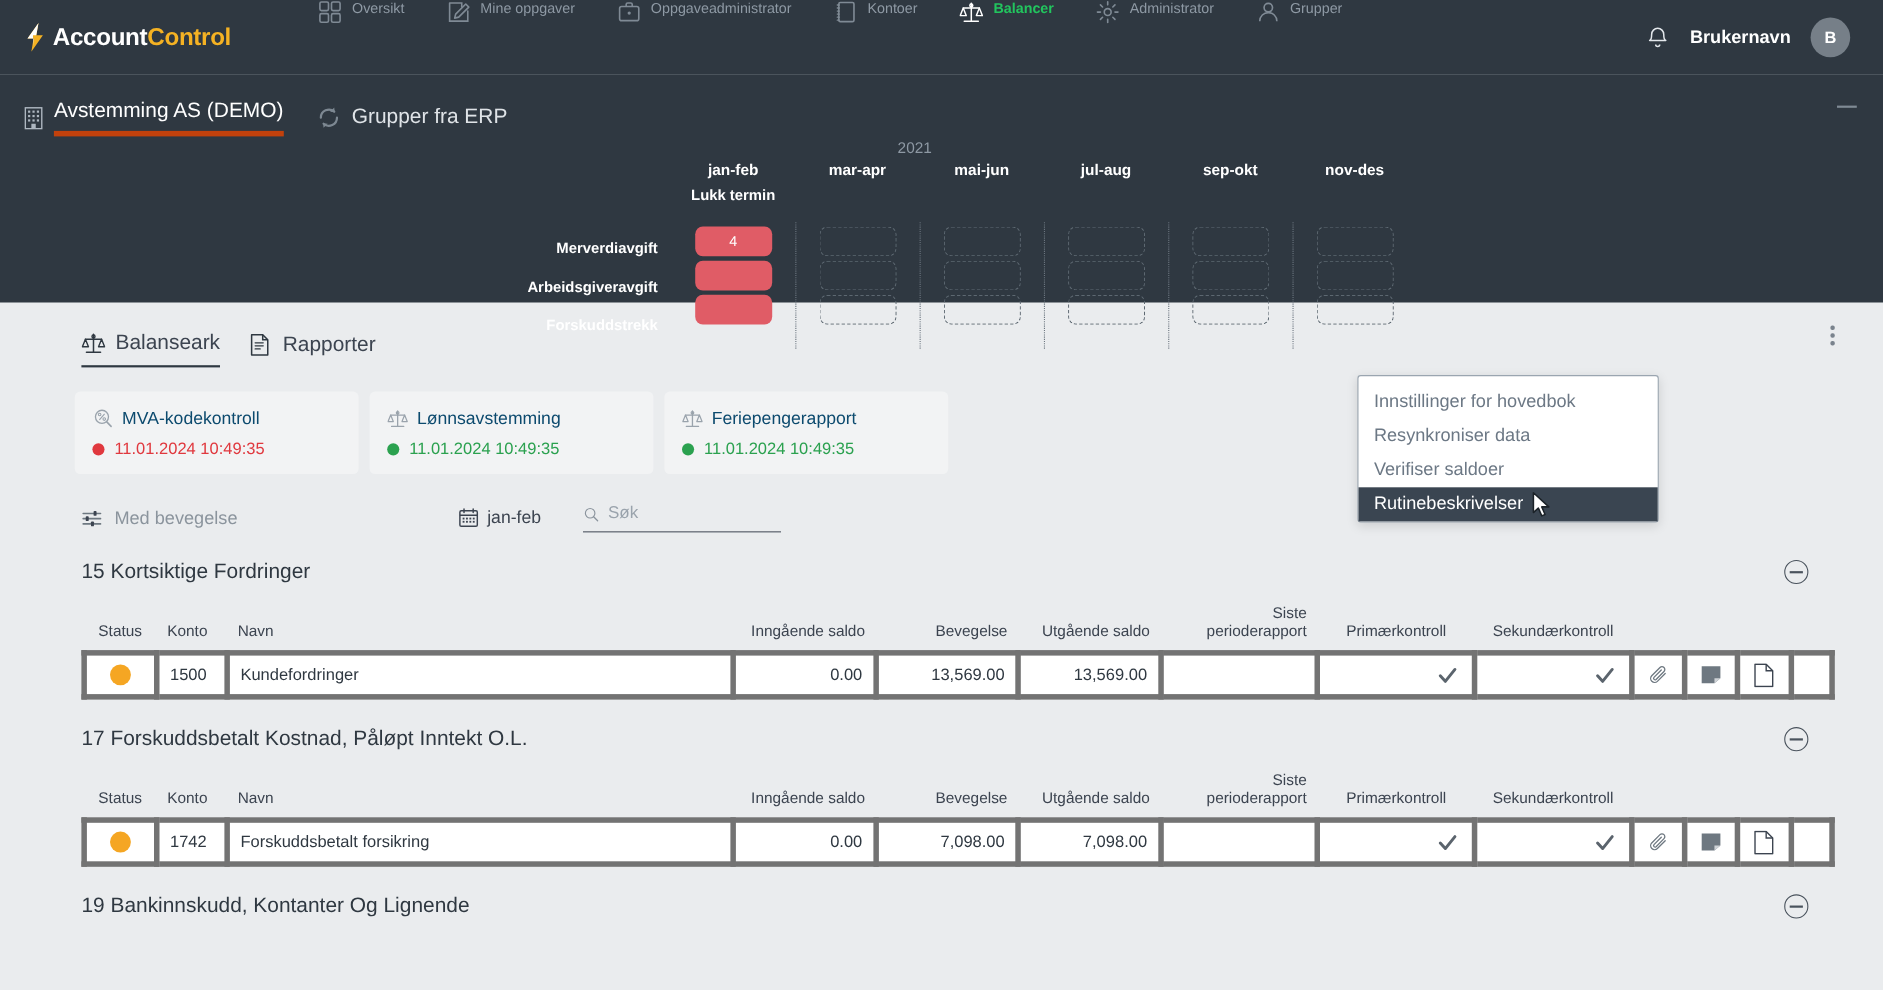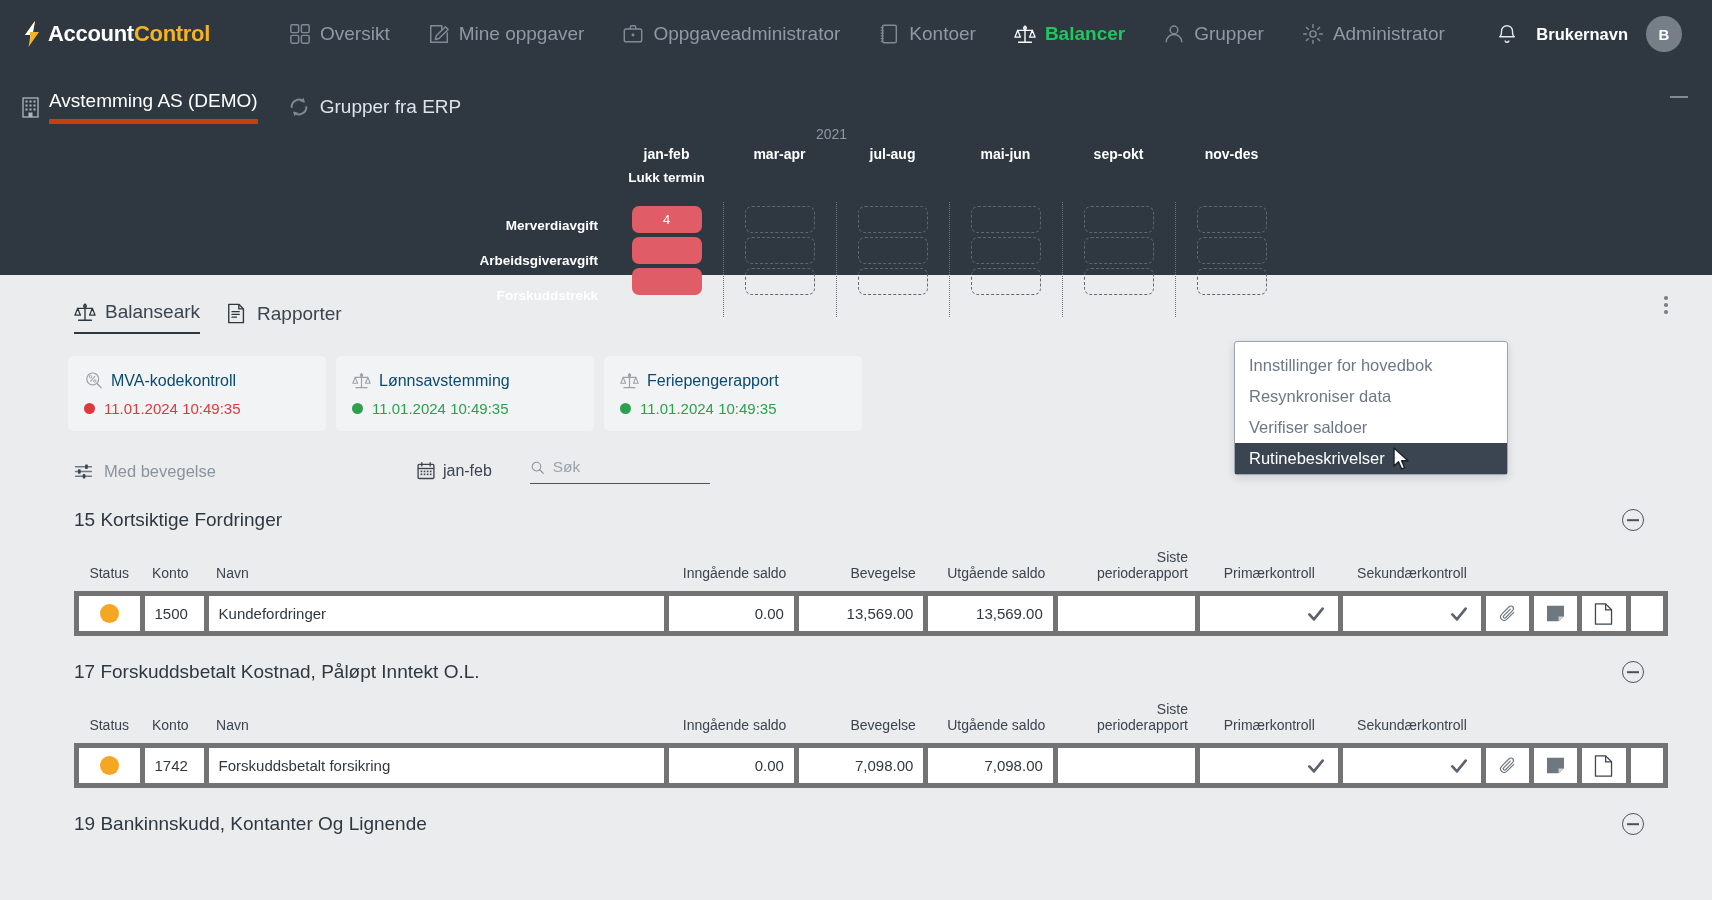--- a/index.html
+++ b/index.html
@@ -20,25 +20,25 @@
     position: relative;
   }
   .brand { display: flex; align-items: center; gap: 6px; margin-right: 60px; }
   .brand-mark { width: 20px; height: 26px; display: block; }
   .brand-text { font-size: 22px; font-weight: bold; letter-spacing: -0.3px; }
   .brand-a { color: #ffffff; }
   .brand-c { color: #f5b223; }
 
   .navitems { display: flex; align-items: center; gap: 0px; }
   .navitem {
-    display: flex; align-items: center; gap: 9px;
+    display: flex; gap: 9px;
     padding: 0 19px;
     height: 68px;
     color: #8e99a4;
-    font-size: 19px;
+    font-size: 13px;
     cursor: pointer;
     white-space: nowrap;
   }
   .navitem.active { color: #22c55e; font-weight: bold; }
   .navitem .ic { width: 22px; height: 22px; display: block; opacity: .85; }
   .navitem.active .ic { opacity: 1; }
 
   .navright {
     margin-left: auto; display: flex; align-items: center; gap: 18px;
     padding-right: 8px;
@@ -284,32 +284,32 @@
         <path d="M12 3.2 v17 M5 21 h14 M4 8 h16" stroke="#ffffff" stroke-width="1.5" stroke-linecap="round" fill="none"></path>
         <circle cx="12" cy="5.4" r="1.5" fill="none" stroke="#ffffff" stroke-width="1.4"></circle>
         <path d="M4 8 L1 15.5 h6 Z" fill="none" stroke="#ffffff" stroke-width="1.4" stroke-linejoin="round"></path>
         <path d="M20 8 L17 15.5 h6 Z" fill="none" stroke="#ffffff" stroke-width="1.4" stroke-linejoin="round"></path>
       </svg>
       <span>Balancer</span>
     </div>
 
     <div class="navitem">
       <svg class="ic" viewBox="0 0 24 24">
+        <circle cx="12" cy="12" r="3.4" fill="none" stroke="#8e99a4" stroke-width="1.6"></circle>
+        <path d="M12 1.8 v3 M12 19.2 v3 M22.2 12 h-3 M4.8 12 h-3 M19.2 4.8 l-2.1 2.1 M6.9 17.1 l-2.1 2.1 M19.2 19.2 l-2.1-2.1 M6.9 6.9 L4.8 4.8" stroke="#8e99a4" stroke-width="1.6" stroke-linecap="round"></path>
+      </svg>
+      <span>Administrator</span>
+    </div>
+
+    <div class="navitem">
+      <svg class="ic" viewBox="0 0 24 24">
         <circle cx="12" cy="7.5" r="4.2" fill="none" stroke="#8e99a4" stroke-width="1.6"></circle>
         <path d="M3.5 21 c0-5 4-8.5 8.5-8.5 s8.5 3.5 8.5 8.5" fill="none" stroke="#8e99a4" stroke-width="1.6"></path>
       </svg>
       <span>Grupper</span>
-    </div>
-
-    <div class="navitem">
-      <svg class="ic" viewBox="0 0 24 24">
-        <circle cx="12" cy="12" r="3.4" fill="none" stroke="#8e99a4" stroke-width="1.6"></circle>
-        <path d="M12 1.8 v3 M12 19.2 v3 M22.2 12 h-3 M4.8 12 h-3 M19.2 4.8 l-2.1 2.1 M6.9 17.1 l-2.1 2.1 M19.2 19.2 l-2.1-2.1 M6.9 6.9 L4.8 4.8" stroke="#8e99a4" stroke-width="1.6" stroke-linecap="round"></path>
-      </svg>
-      <span>Administrator</span>
     </div>
   </div>
 
   <div class="navright">
     <svg class="bell" viewBox="0 0 24 24">
       <path d="M12 3 a6 6 0 0 0-6 6 c0 5-2 6-2 6 h16 s-2-1-2-6 a6 6 0 0 0-6-6 Z" fill="none" stroke="#e4e8ec" stroke-width="1.5" stroke-linejoin="round"></path>
       <path d="M10 19 a2 2 0 0 0 4 0" fill="none" stroke="#e4e8ec" stroke-width="1.5"></path>
     </svg>
     <span class="username">Brukernavn</span>
     <div class="avatar">B</div>
@@ -367,29 +367,29 @@
 
       <div class="pcol">
         <div class="pcol-head">mar-apr</div>
         <div class="pcol-sub"></div>
         <div class="cell empty"></div>
         <div class="cell empty"></div>
         <div class="cell empty"></div>
       </div>
 
       <div class="pcol">
+        <div class="pcol-head">mai-jun</div>
+        <div class="pcol-sub"></div>
+        <div class="cell empty"></div>
+        <div class="cell empty"></div>
+        <div class="cell empty"></div>
+      </div>
+
+      <div class="pcol">
         <div class="pcol-head">jul-aug</div>
-        <div class="pcol-sub"></div>
-        <div class="cell empty"></div>
-        <div class="cell empty"></div>
-        <div class="cell empty"></div>
-      </div>
-
-      <div class="pcol">
-        <div class="pcol-head">mai-jun</div>
         <div class="pcol-sub"></div>
         <div class="cell empty"></div>
         <div class="cell empty"></div>
         <div class="cell empty"></div>
       </div>
 
       <div class="pcol">
         <div class="pcol-head">sep-okt</div>
         <div class="pcol-sub"></div>
         <div class="cell empty"></div>

